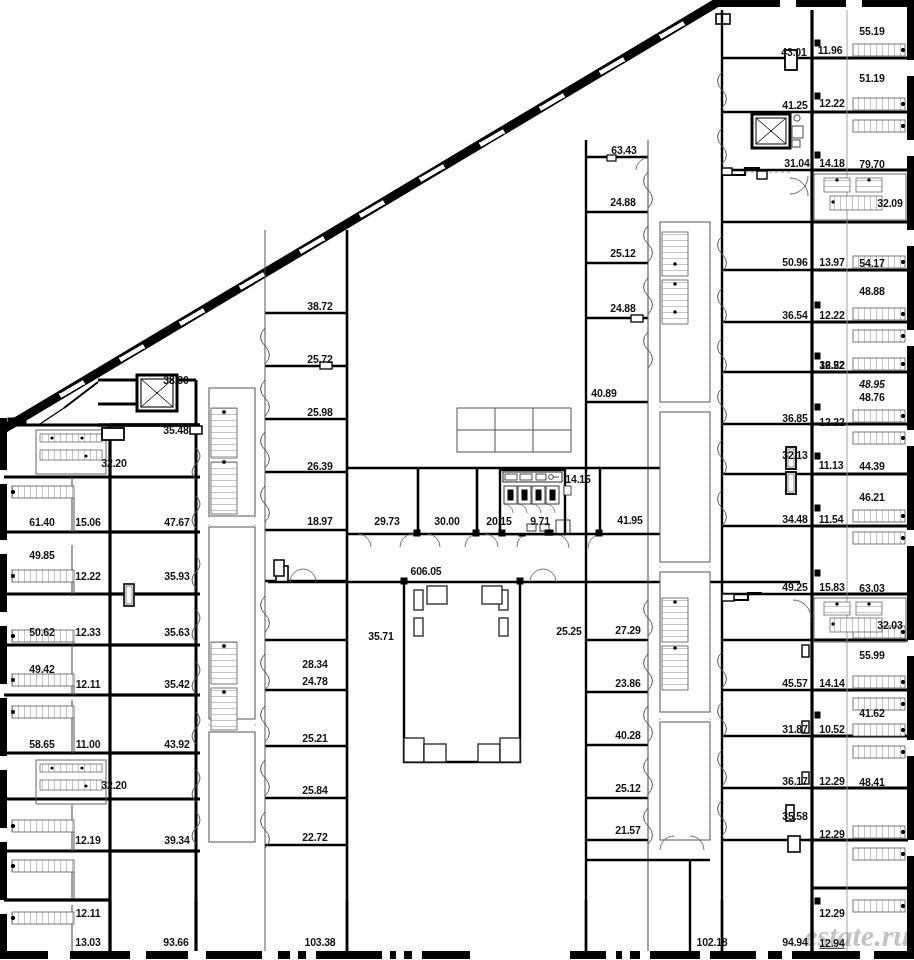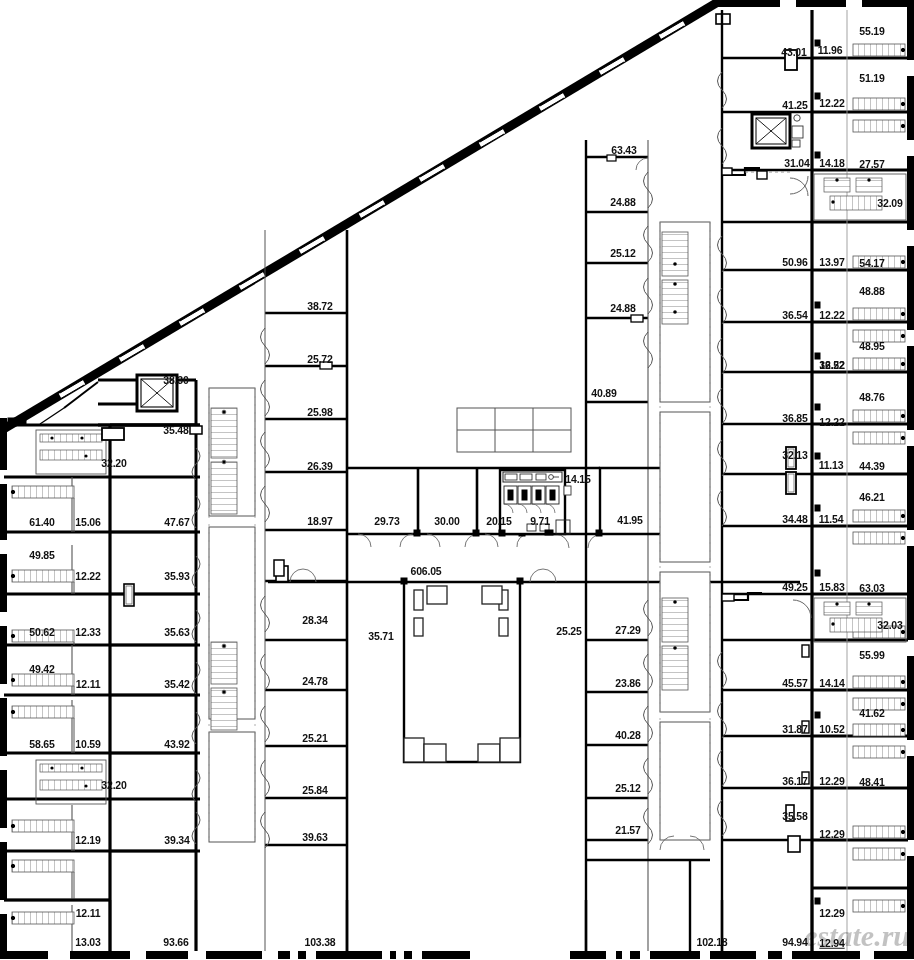--- a/index.html
+++ b/index.html
@@ -722,38 +722,38 @@
 
   <div id="labels-layer">
       <div class="area-label" style="left: 872px; top: 31px;">55.19</div>
       <div class="area-label" style="left: 794px; top: 52px;">43.01</div>
       <div class="area-label" style="left: 830px; top: 50px;">11.96</div>
       <div class="area-label" style="left: 872px; top: 78px;">51.19</div>
       <div class="area-label" style="left: 832px; top: 103px;">12.22</div>
       <div class="area-label" style="left: 795px; top: 105px;">41.25</div>
       <div class="area-label" style="left: 797px; top: 163px;">31.04</div>
       <div class="area-label" style="left: 832px; top: 163px;">14.18</div>
-      <div class="area-label" style="left: 872px; top: 164px;">27.57</div>
+      <div class="area-label" style="left: 872px; top: 164px;">79.70</div>
       <div class="area-label" style="left: 890px; top: 203px;">32.09</div>
       <div class="area-label" style="left: 624px; top: 150px;">63.43</div>
       <div class="area-label" style="left: 623px; top: 202px;">24.88</div>
       <div class="area-label" style="left: 623px; top: 253px;">25.12</div>
       <div class="area-label" style="left: 795px; top: 262px;">50.96</div>
       <div class="area-label" style="left: 832px; top: 262px;">13.97</div>
       <div class="area-label" style="left: 872px; top: 263px;">54.17</div>
       <div class="area-label" style="left: 872px; top: 291px;">48.88</div>
       <div class="area-label" style="left: 623px; top: 308px;">24.88</div>
       <div class="area-label" style="left: 795px; top: 315px;">36.54</div>
       <div class="area-label" style="left: 832px; top: 315px;">12.22</div>
       <div class="area-label" style="left: 320px; top: 306px;">38.72</div>
       <div class="area-label" style="left: 176px; top: 380px;">38.30</div>
       <div class="area-label" style="left: 320px; top: 359px;">25.72</div>
       <div class="area-label" style="left: 832px; top: 365px;">36.52</div>
       <div class="area-label" style="left: 832px; top: 365px;">12.22</div>
-      <div class="area-label" style="left: 872px; top: 346px;">48.95</div>
+      <div class="area-label" style="left: 872px; top: 384px; font-style: italic;">48.95</div>
       <div class="area-label" style="left: 604px; top: 393px;">40.89</div>
       <div class="area-label" style="left: 872px; top: 397px;">48.76</div>
       <div class="area-label" style="left: 320px; top: 412px;">25.98</div>
       <div class="area-label" style="left: 795px; top: 418px;">36.85</div>
       <div class="area-label" style="left: 832px; top: 422px;">12.22</div>
       <div class="area-label" style="left: 176px; top: 430px;">35.48</div>
       <div class="area-label" style="left: 114px; top: 463px;">32.20</div>
       <div class="area-label" style="left: 795px; top: 455px;">32.13</div>
       <div class="area-label" style="left: 831px; top: 465px;">11.13</div>
       <div class="area-label" style="left: 872px; top: 466px;">44.39</div>
@@ -773,52 +773,52 @@
       <div class="area-label" style="left: 177px; top: 522px;">47.67</div>
       <div class="area-label" style="left: 42px; top: 555px;">49.85</div>
       <div class="area-label" style="left: 88px; top: 576px;">12.22</div>
       <div class="area-label" style="left: 177px; top: 576px;">35.93</div>
       <div class="area-label" style="left: 426px; top: 571px;">606.05</div>
       <div class="area-label" style="left: 795px; top: 587px;">49.25</div>
       <div class="area-label" style="left: 832px; top: 587px;">15.83</div>
       <div class="area-label" style="left: 872px; top: 588px;">63.03</div>
       <div class="area-label" style="left: 628px; top: 630px;">27.29</div>
       <div class="area-label" style="left: 569px; top: 631px; text-align: center;">25.25</div>
-      <div class="area-label" style="left: 315px; top: 620px;">28.34</div>
+      <div class="area-label" style="left: 315px; top: 664px;">28.34</div>
       <div class="area-label" style="left: 381px; top: 636px;">35.71</div>
       <div class="area-label" style="left: 42px; top: 632px;">50.62</div>
       <div class="area-label" style="left: 88px; top: 632px;">12.33</div>
       <div class="area-label" style="left: 177px; top: 632px;">35.63</div>
       <div class="area-label" style="left: 890px; top: 625px;">32.03</div>
       <div class="area-label" style="left: 872px; top: 655px;">55.99</div>
       <div class="area-label" style="left: 42px; top: 669px;">49.42</div>
       <div class="area-label" style="left: 88px; top: 684px;">12.11</div>
       <div class="area-label" style="left: 177px; top: 684px;">35.42</div>
       <div class="area-label" style="left: 315px; top: 681px;">24.78</div>
       <div class="area-label" style="left: 628px; top: 683px;">23.86</div>
       <div class="area-label" style="left: 795px; top: 683px;">45.57</div>
       <div class="area-label" style="left: 832px; top: 683px;">14.14</div>
       <div class="area-label" style="left: 872px; top: 713px;">41.62</div>
       <div class="area-label" style="left: 628px; top: 735px;">40.28</div>
       <div class="area-label" style="left: 795px; top: 729px;">31.87</div>
       <div class="area-label" style="left: 832px; top: 729px;">10.52</div>
       <div class="area-label" style="left: 315px; top: 738px;">25.21</div>
       <div class="area-label" style="left: 42px; top: 744px;">58.65</div>
-      <div class="area-label" style="left: 88px; top: 744px;">10.59</div>
+      <div class="area-label" style="left: 88px; top: 744px;">11.00</div>
       <div class="area-label" style="left: 177px; top: 744px;">43.92</div>
       <div class="area-label" style="left: 114px; top: 785px;">32.20</div>
       <div class="area-label" style="left: 628px; top: 788px;">25.12</div>
       <div class="area-label" style="left: 795px; top: 781px;">36.17</div>
       <div class="area-label" style="left: 832px; top: 781px;">12.29</div>
       <div class="area-label" style="left: 872px; top: 782px;">48.41</div>
       <div class="area-label" style="left: 315px; top: 790px;">25.84</div>
       <div class="area-label" style="left: 795px; top: 816px;">35.58</div>
       <div class="area-label" style="left: 832px; top: 834px;">12.29</div>
       <div class="area-label" style="left: 628px; top: 830px;">21.57</div>
-      <div class="area-label" style="left: 315px; top: 837px;">39.63</div>
+      <div class="area-label" style="left: 315px; top: 837px;">22.72</div>
       <div class="area-label" style="left: 88px; top: 840px;">12.19</div>
       <div class="area-label" style="left: 177px; top: 840px;">39.34</div>
       <div class="area-label" style="left: 88px; top: 913px;">12.11</div>
       <div class="area-label" style="left: 832px; top: 913px;">12.29</div>
       <div class="area-label" style="left: 88px; top: 942px;">13.03</div>
       <div class="area-label" style="left: 176px; top: 942px;">93.66</div>
       <div class="area-label" style="left: 320px; top: 942px;">103.38</div>
       <div class="area-label" style="left: 712px; top: 942px;">102.18</div>
       <div class="area-label" style="left: 795px; top: 942px;">94.94</div>
       <div class="area-label" style="left: 832px; top: 943px; text-decoration: underline;">12.94</div>

